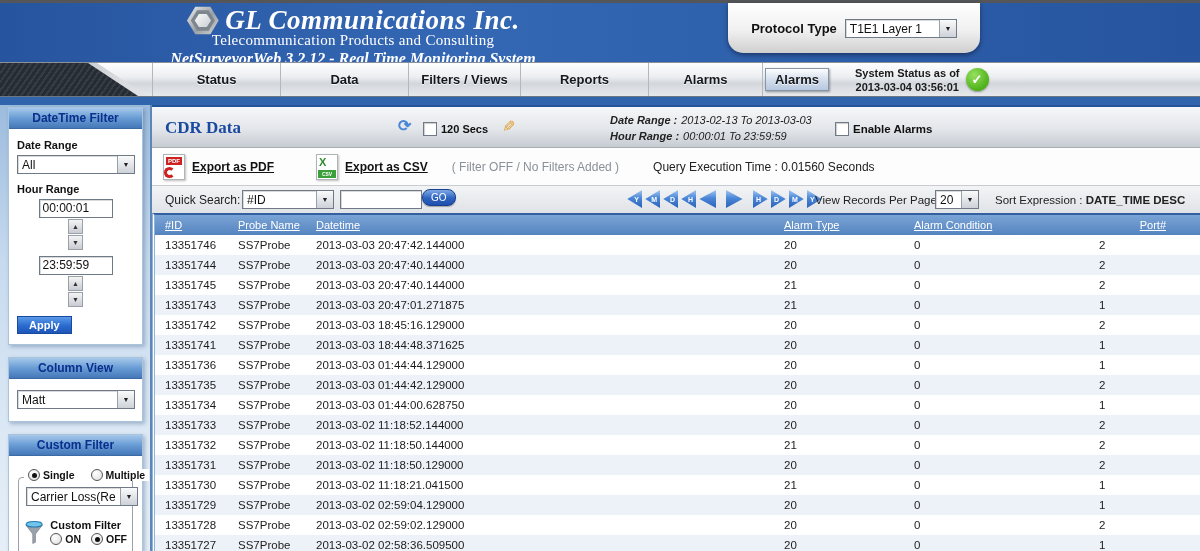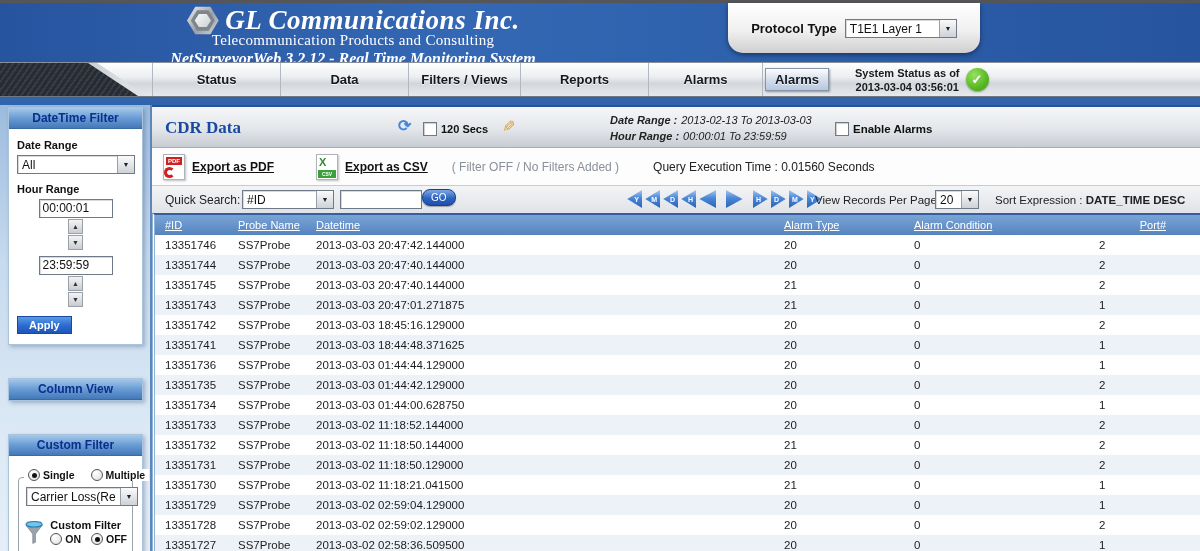--- a/index.html
+++ b/index.html
@@ -50,21 +50,21 @@
   .sys-status{position:absolute;left:855px;top:0;height:100%;display:flex;align-items:center;gap:6px;}
   .ss-text{font-size:11px;font-weight:bold;color:#1a1a1a;line-height:14px;text-align:center;}
   .check-circle{width:23px;height:23px;border-radius:50%;color:#fff;font-size:13px;font-weight:bold;
        display:flex;align-items:center;justify-content:center;box-shadow:0 1px 2px rgba(0,0,0,.35);
        background:radial-gradient(circle at 35% 30%,#96e060,#58b822 60%,#3f9a12);}
   
   .main{position:absolute;top:105px;left:0;width:1200px;height:446px;}
   .sidebar{position:absolute;left:0;top:0;width:152px;height:100%;box-sizing:border-box;padding-top:2px;
        background:linear-gradient(180deg,#9cbbdd,#c7daee 35%,#dde9f5 75%,#e6eff8);border-right:2px solid #5c87b8;}
   .panel{margin:0 7px 0 8px;background:#fff;border:1px solid #aac4dd;box-shadow:2px 2px 4px rgba(50,80,120,.35);}
-  .panel+.panel{margin-top:33px;}
+  .panel+.panel{margin-top:12px;}
   .panel-header{height:20px;display:flex;align-items:center;justify-content:center;font-size:12px;font-weight:bold;color:#0a2f8c;
        background:linear-gradient(180deg,#a6c8ea,#6b9ed6 48%,#4478b8);border-bottom:1px solid #3c6aa4;}
   .panel-body{padding:7px 8px 10px;}
   .flabel{font-size:11px;font-weight:bold;color:#111;margin:3px 0 4px;}
   .spin-row{display:flex;align-items:center;gap:1px;margin-bottom:6px;flex-direction:column;}
   .spin-input{width:66px;height:16px;border:1px solid #6e7a88;box-shadow:inset 1px 1px 0 rgba(0,0,0,.15);
        font-size:12px;padding:1px 3px 0;background:#fff;color:#111;}
   .spin-btn{width:13px;height:13px;font-size:7px;display:flex;align-items:center;justify-content:center;color:#333;
        background:linear-gradient(180deg,#f4f4f4,#c8ccd2);border:1px solid #9aa0a8;}
   .apply-btn{display:inline-block;margin-top:3px;padding:2px 11px;font-size:11px;font-weight:bold;color:#fff;
@@ -222,20 +222,26 @@
             <span class="spin-input">23:59:59</span>
             <span class="spin-btn">▲</span>
             <span class="spin-btn">▼</span>
           </div>
           <span class="apply-btn">Apply</span>
         </div>
       </div>
 
       <div class="panel">
         <div class="panel-header">Column View</div>
+        <div class="panel-body" style="padding:11px 8px 12px;">
+          <span class="sel" style="width:118px">
+            <span class="sel-val">Matt</span>
+            <span class="sel-btn">▼</span>
+          </span>
+        </div>
       </div>
 
       <div class="panel">
         <div class="panel-header">Custom Filter</div>
         <div class="panel-body" style="padding:7px 4px 10px;">
           <div class="cf-box">
             <div class="cf-legend">
               <span class="radio-item">
                 <span class="radio checked"></span>
                 <span>Single</span>

